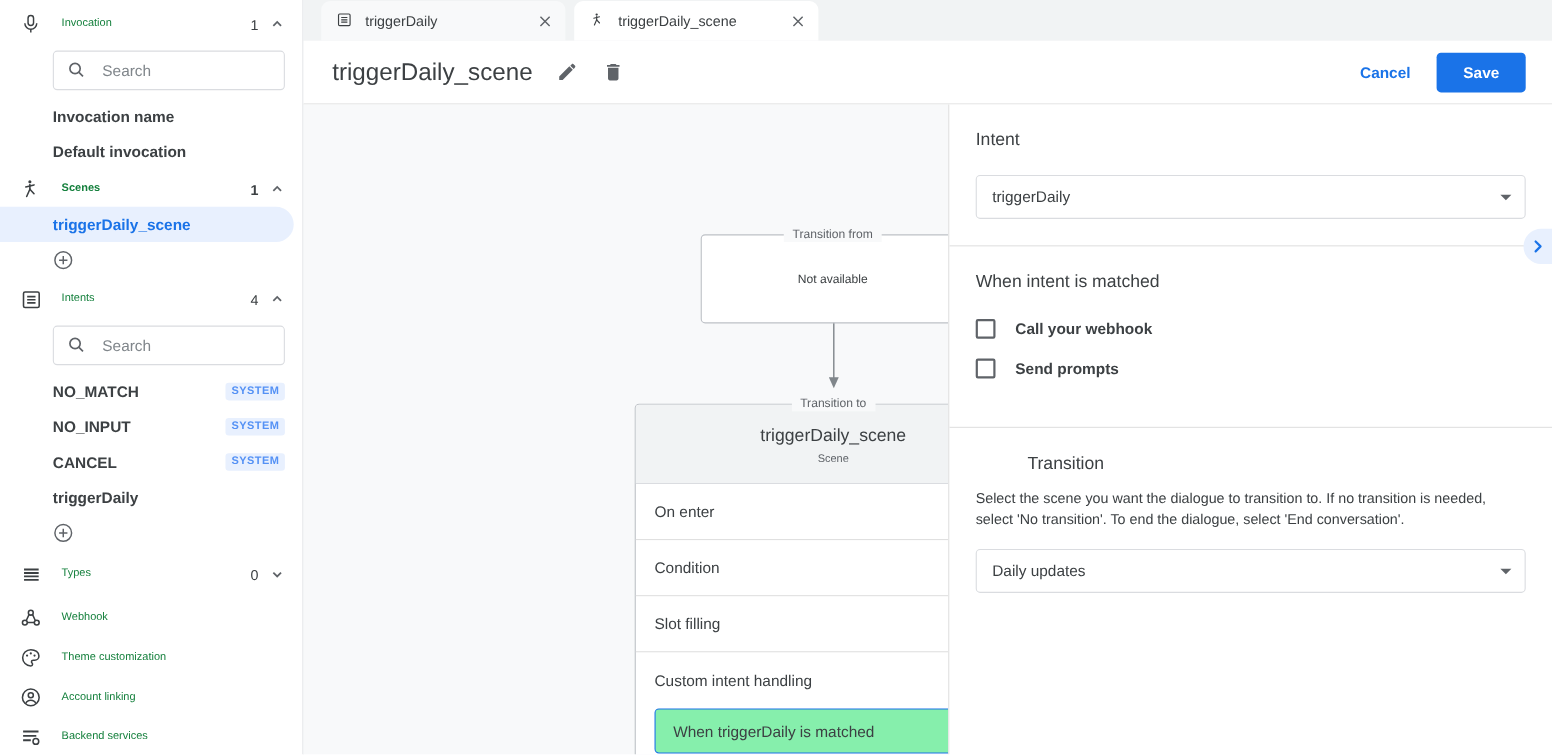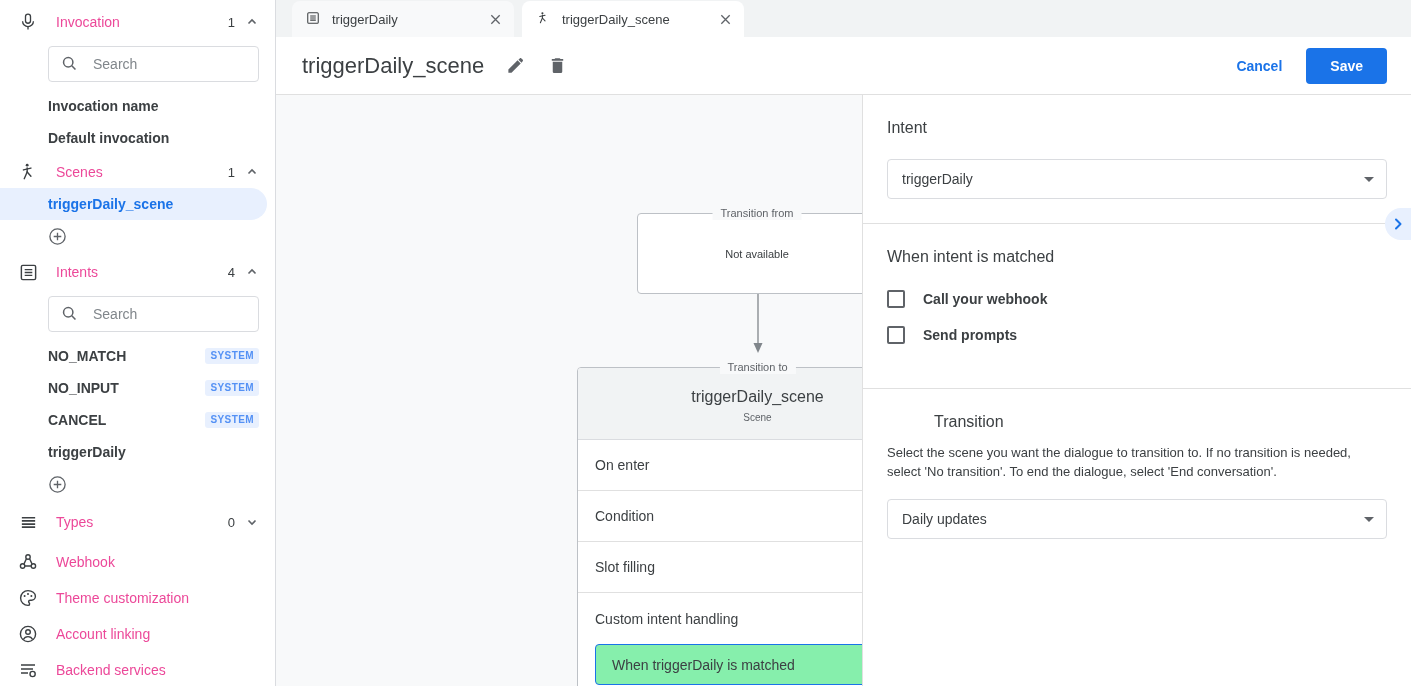--- a/index.html
+++ b/index.html
@@ -28,21 +28,21 @@
     display: flex; align-items: center;
     height: 32px; padding: 0 16px 0 16px;
     cursor: pointer; position: relative;
   }
   .nav-icon {
     width: 24px; height: 24px; flex: 0 0 24px;
     display: flex; align-items: center; justify-content: center;
     color: #3c4043; margin-right: 16px;
   }
   .nav-icon svg { display: block; }
-  .nav-label { font-size: 14px; color: #ec4899; flex: 1 1 auto; line-height: 20px; }
+  .nav-label { font-size: 10px; color: #15803d; flex: 1 1 auto; line-height: 20px; }
   .nav-count { font-size: 13px; color: #3c4043; margin-right: 10px; }
   .chev { width: 14px; height: 14px; color: #5f6368; display: flex; align-items: center; justify-content: center; }
   .chev svg { display: block; }
 
   .search-wrap { padding: 8px 16px 8px 48px; }
   .search-box {
     height: 36px; border: 1px solid #dadce0; border-radius: 4px;
     display: flex; align-items: center; padding: 0 12px; background: #fff;
   }
   .search-box .s-ic { width: 18px; height: 18px; color: #5f6368; margin-right: 12px; flex:0 0 18px; }
@@ -244,21 +244,21 @@
       </div>
     </div>
 
     <div class="sub-item">
       <span class="si-label">Invocation name</span>
     </div>
     <div class="sub-item">
       <span class="si-label">Default invocation</span>
     </div>
 
-    <div class="nav-row" style="margin-top:2px;">
+    <div class="nav-row" style="margin-top:2px;font-weight:bold;">
       <span class="nav-icon">
         <svg width="20" height="20" viewBox="0 0 24 24" fill="none" stroke="currentColor" stroke-width="1.7" stroke-linecap="round">
           <circle cx="11" cy="3.8" r="1.7" fill="currentColor" stroke="none"></circle>
           <path d="M11 7v5"></path>
             <path d="M11 12l-3.5 8"></path>
             <path d="M11 12l4.5 5"></path>
           <path d="M6.5 9.5l9-2.2"></path>
         </svg>
       </span>
       <span class="nav-label">Scenes</span>

